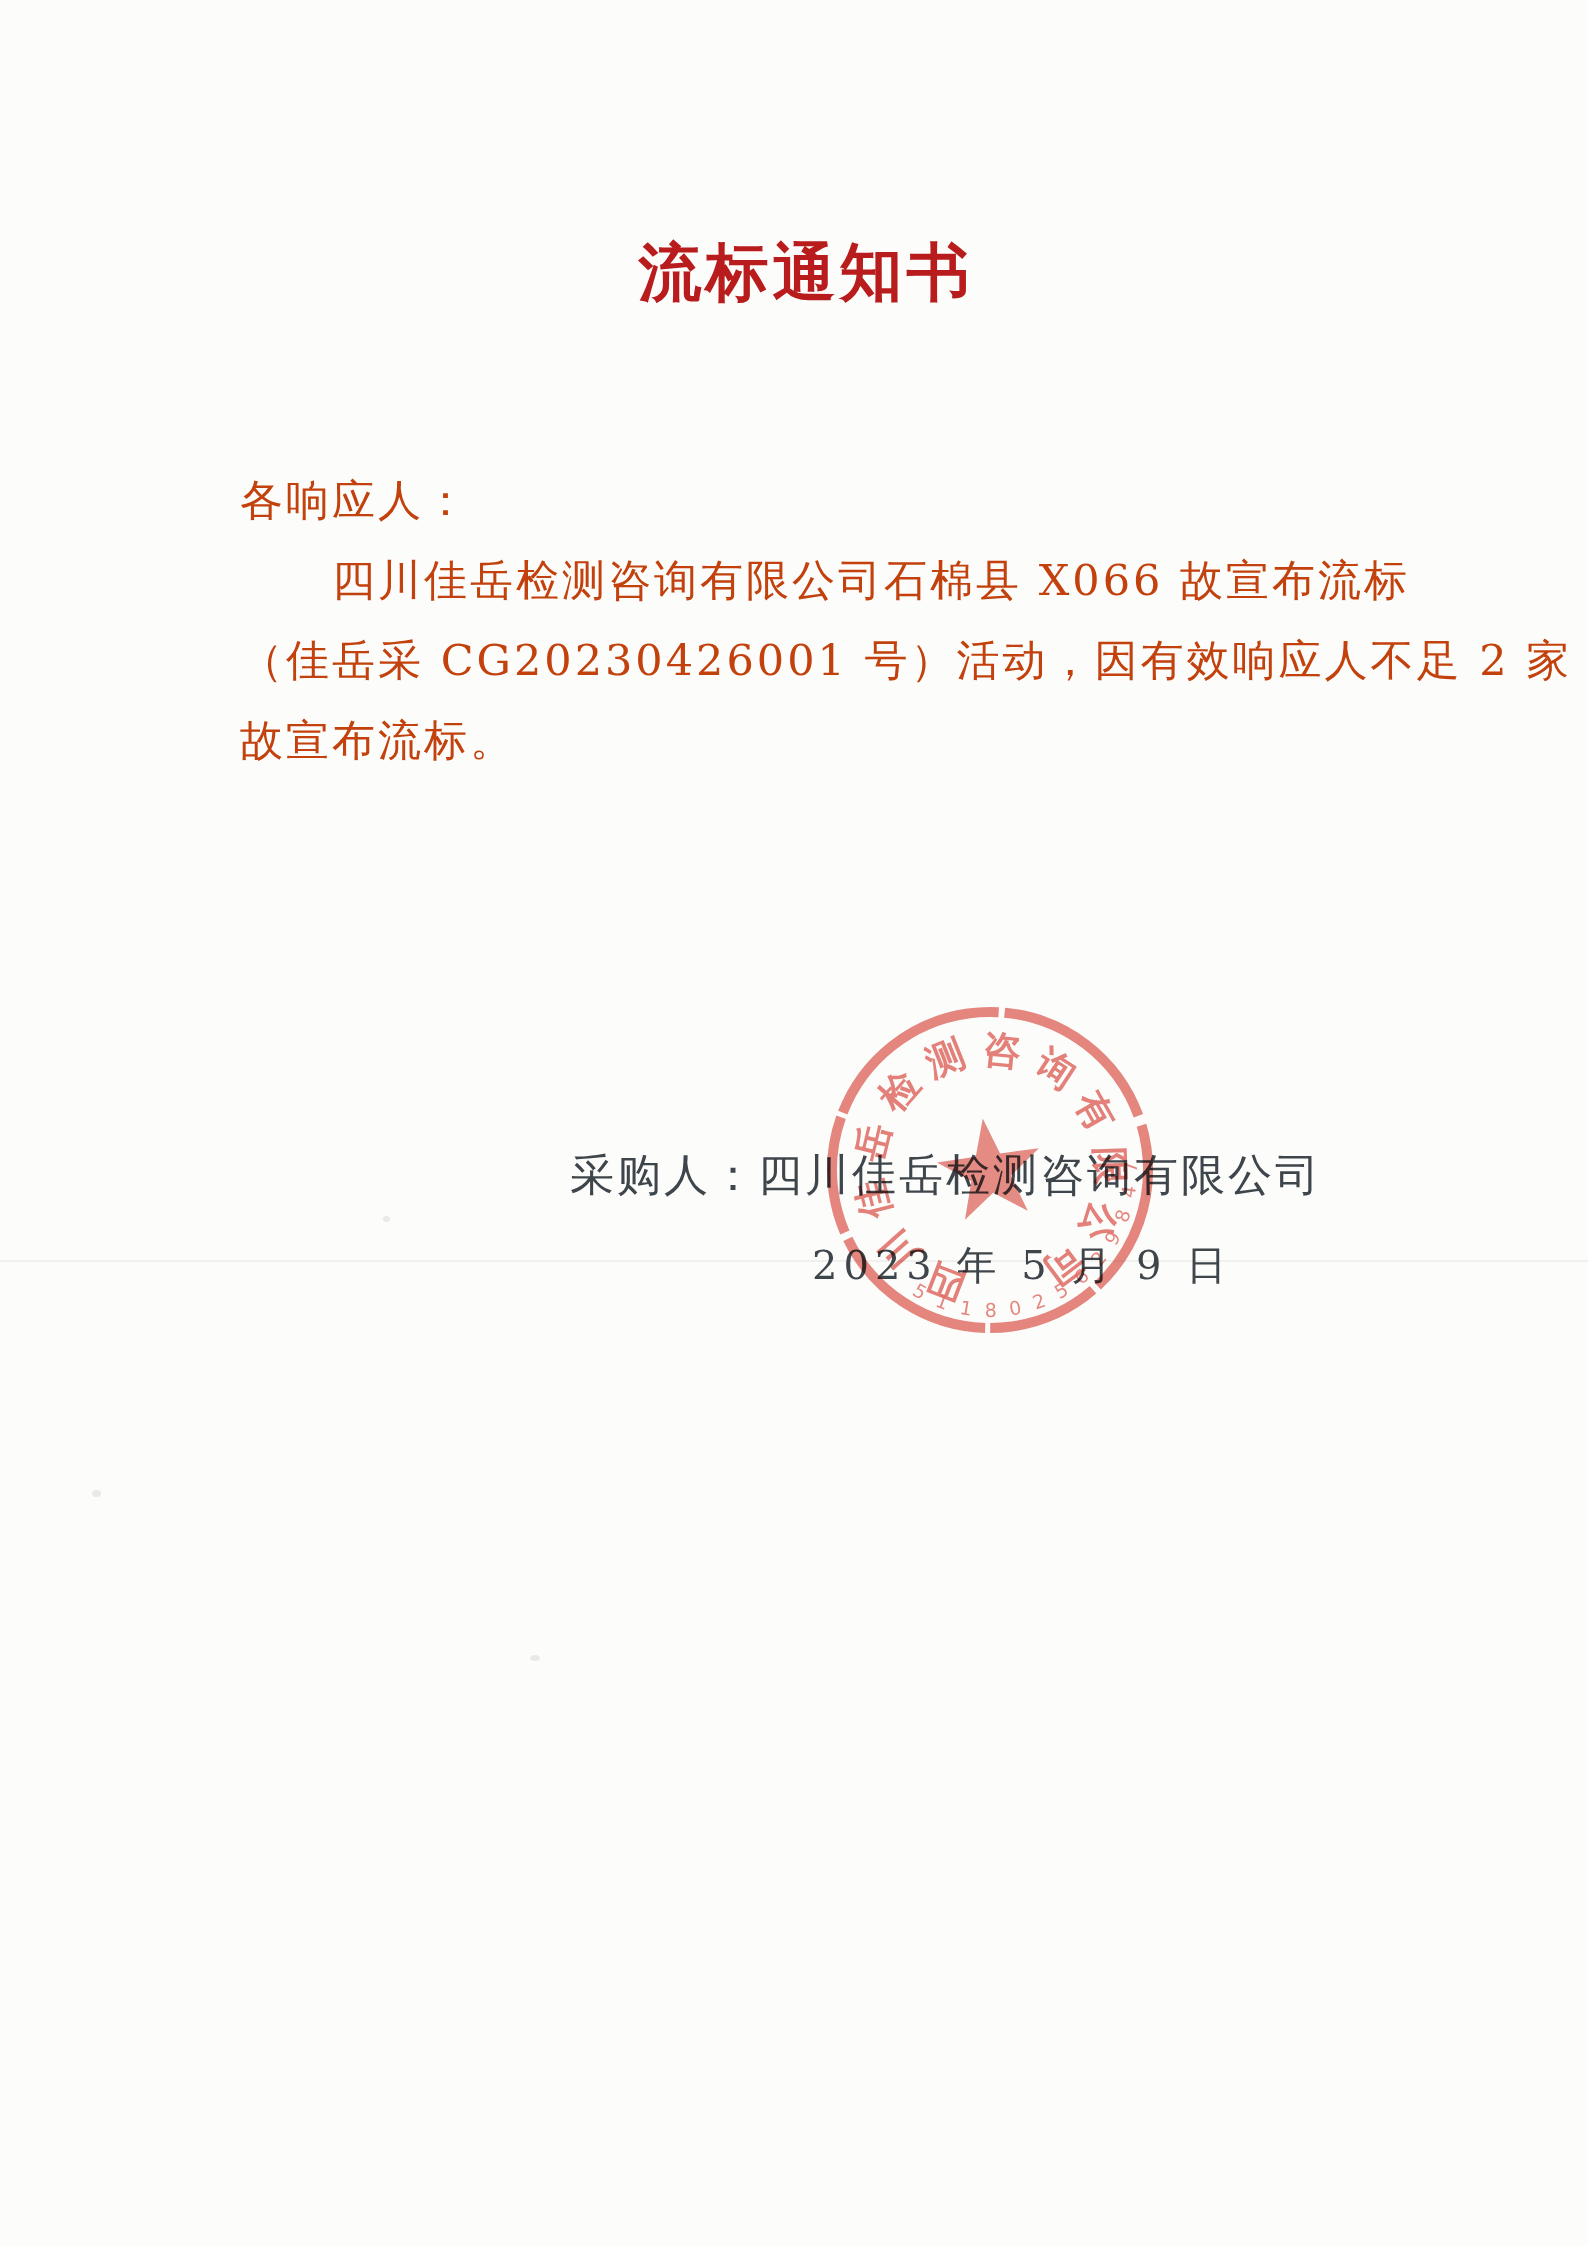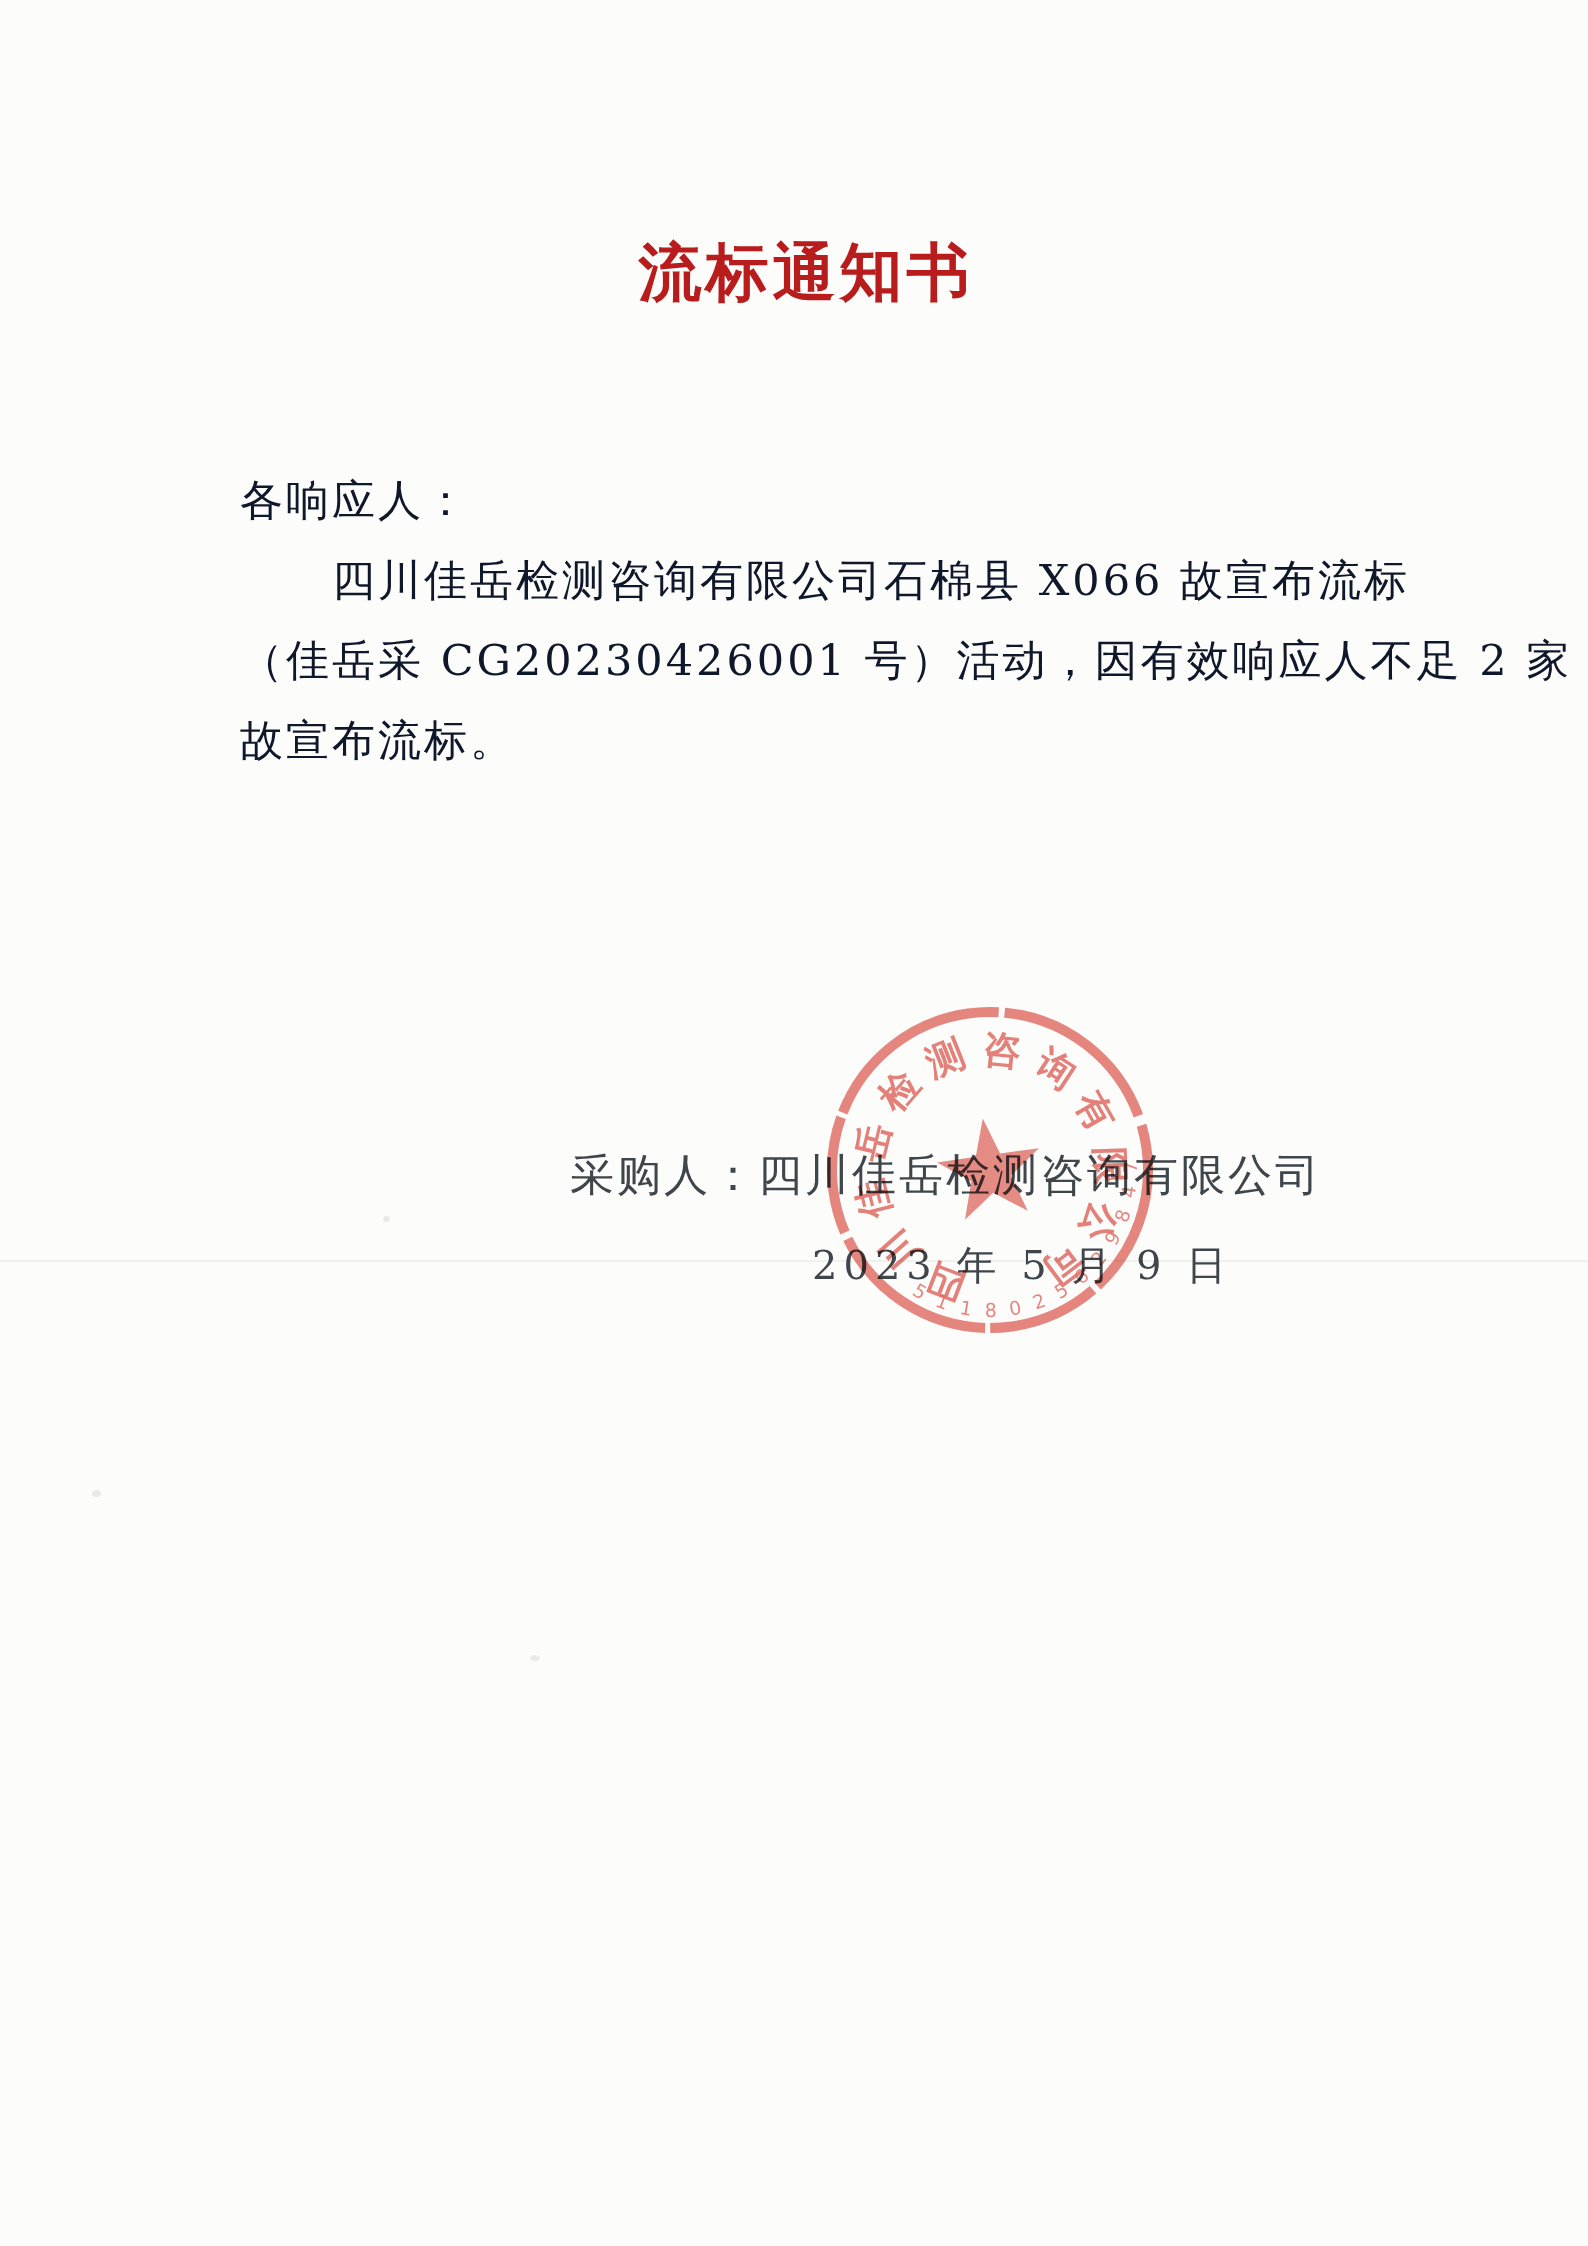--- a/index.html
+++ b/index.html
@@ -27,21 +27,21 @@
     font-weight: bold;
     letter-spacing: 4px;
     color: #b91c1c;
     font-family: Liberation Mono, monospace;
   }
   .body-block {
     position: absolute;
     top: 468px;
     left: 240px;
     width: 1140px;
-    color: #0f172a;
+    color: #c2410c;
     font-size: 43px;
     letter-spacing: 3px;
   }
   .body-line {
     height: 80px;
     line-height: 64px;
     white-space: nowrap;
   }
   .body-line.indent {
     padding-left: 92px;

